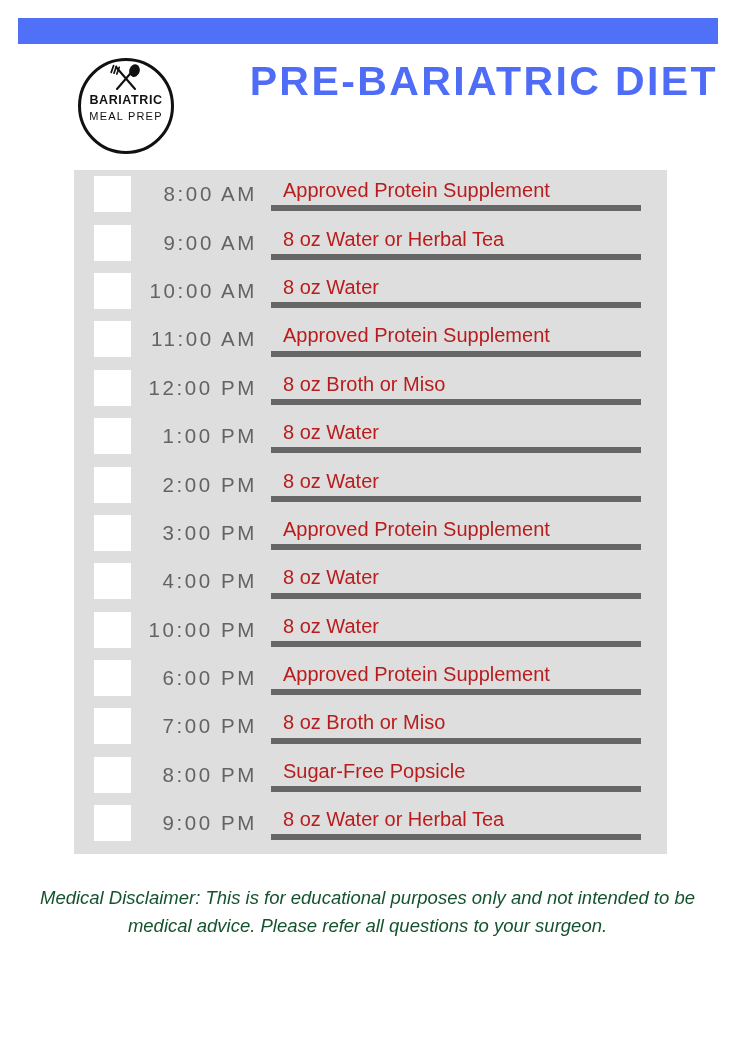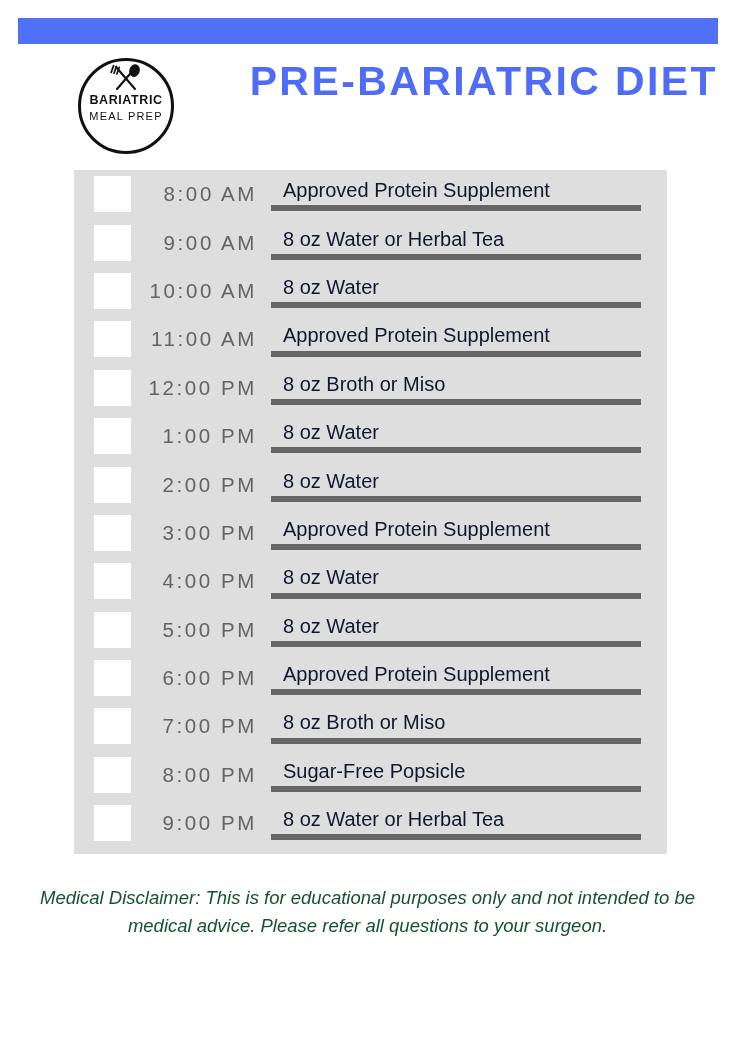--- a/index.html
+++ b/index.html
@@ -154,21 +154,21 @@
   .entry {
     position: relative;
     flex: 1 1 auto;
     align-self: stretch;
     display: flex;
     align-items: center;
     margin-right: 26px;
   }
   .entry-text {
     position: relative;
-    color: #0f172a;
+    color: #b91c1c;
     font-size: 20px;
     line-height: 1;
     padding-left: 12px;
     padding-bottom: 8px;
     font-family: "Liberation Sans", sans-serif;
     white-space: nowrap;
   }
   .entry-rule {
     position: absolute;
     left: 0;
@@ -294,21 +294,21 @@
       <div class="row">
         <div class="checkbox"></div>
         <div class="time">4:00 PM</div>
         <div class="entry">
           <span class="entry-text">8 oz Water</span>
           <div class="entry-rule"></div>
         </div>
       </div>
       <div class="row">
         <div class="checkbox"></div>
-        <div class="time">5:00 PM</div>
+        <div class="time">10:00 PM</div>
         <div class="entry">
           <span class="entry-text">8 oz Water</span>
           <div class="entry-rule"></div>
         </div>
       </div>
       <div class="row">
         <div class="checkbox"></div>
         <div class="time">6:00 PM</div>
         <div class="entry">
           <span class="entry-text">Approved Protein Supplement</span>

